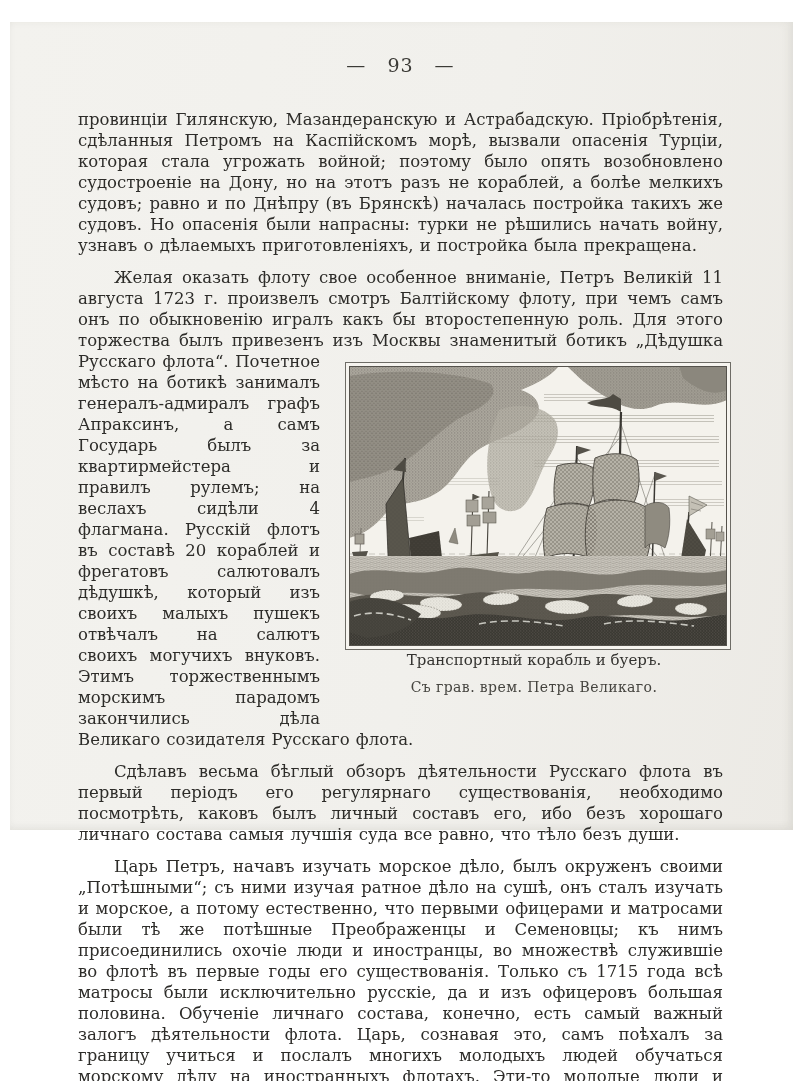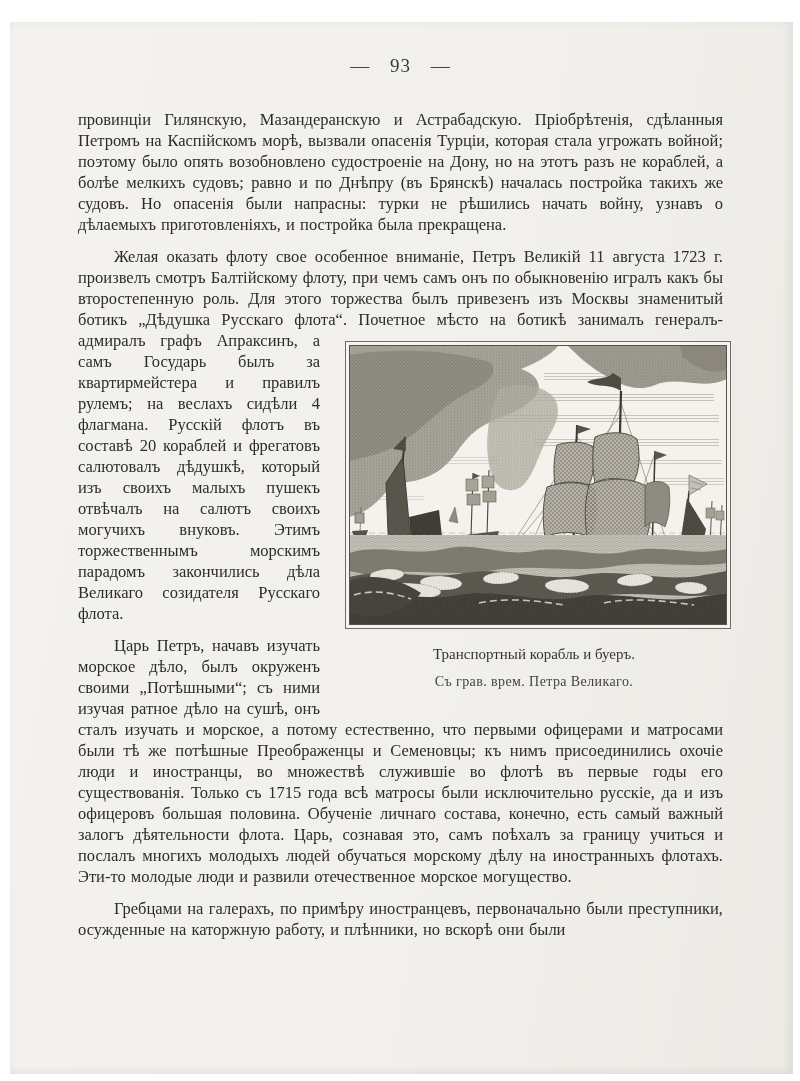--- a/index.html
+++ b/index.html
@@ -5,24 +5,23 @@
   html,body { margin:0; padding:0; }
   body {
     width:800px; height:1081px;
     background:#ffffff;
     position:relative;
     font-family:"DejaVu Serif", serif;
     overflow:hidden;
   }
   .paper {
     position:absolute; left:10px; top:22px;
-    width:783px; height:1052px;
+    width:783px; height:808px;
     background:linear-gradient(100deg,#f3f2ee 0%,#f1f0ec 55%,#eceae5 100%);
     box-shadow: inset -5px 0 8px rgba(60,55,45,0.05), inset 0 -4px 7px rgba(60,55,45,0.04);
-    font-family: Liberation Serif, serif;
   }
   .content {
     position:absolute; left:57px; top:33px;
     width:667px;
     color:#2d2c29;
     font-size:16.5px; line-height:21px;
     text-align:justify;
   }
   .pagenum {
     text-align:center;
@@ -43,21 +42,21 @@
   }
   .plate-frame {
     margin-left:11px;
     width:386px; height:288px;
     box-sizing:border-box;
     border:1px solid #6e6c66;
     padding:3px;
     background:#f6f4ef;
   }
   .plate-frame svg { display:block; }
-  figcaption { margin-top:15px; text-align:center; }
+  figcaption { text-align:center; }
   .cap1 { font-size:15px; color:#343330; }
   .cap2 { font-size:14px; margin-top:6px; color:#45443f; letter-spacing:0.4px; }
 </style>
 </head>
 <body>
 
 <div class="paper">
   <div class="content">
 
     <div class="pagenum">— 93 —</div>
@@ -236,17 +235,18 @@
           <rect x="0.5" y="0.5" width="377" height="279" fill="none" stroke="#55524c" stroke-width="1"></rect>
         </svg>
       </div>
       <figcaption>
         <div class="cap1">Транспортный корабль и буеръ.</div>
         <div class="cap2">Съ грав. врем. Петра Великаго.</div>
       </figcaption>
     </figure>
 
     <p class="indent">Желая оказать флоту свое особенное вниманіе, Петръ Великій 11 августа 1723 г. произвелъ смотръ Балтійскому флоту, при чемъ самъ онъ по обыкновенію игралъ какъ бы второстепенную роль. Для этого торжества былъ привезенъ изъ Москвы знаменитый ботикъ „Дѣдушка Русскаго флота“. Почетное мѣсто на ботикѣ занималъ генералъ-адмиралъ графъ Апраксинъ, а самъ Государь былъ за квартирмейстера и правилъ рулемъ; на веслахъ сидѣли 4 флагмана. Русскій флотъ въ составѣ 20 кораблей и фрегатовъ салютовалъ дѣдушкѣ, который изъ своихъ малыхъ пушекъ отвѣчалъ на салютъ своихъ могучихъ внуковъ. Этимъ торжественнымъ морскимъ парадомъ закончились дѣла Великаго созидателя Русскаго флота.</p>
+    <p class="indent">Сдѣлавъ весьма бѣглый обзоръ дѣятельности Русскаго флота въ первый періодъ его регулярнаго существованія, необходимо посмотрѣть, каковъ былъ личный составъ его, ибо безъ хорошаго личнаго состава самыя лучшія суда все равно, что тѣло безъ души.</p>
     <p class="indent">Царь Петръ, начавъ изучать морское дѣло, былъ окруженъ своими „Потѣшными“; съ ними изучая ратное дѣло на сушѣ, онъ сталъ изучать и морское, а потому естественно, что первыми офицерами и матросами были тѣ же потѣшные Преображенцы и Семеновцы; къ нимъ присоединились охочіе люди и иностранцы, во множествѣ служившіе во флотѣ въ первые годы его существованія. Только съ 1715 года всѣ матросы были исключительно русскіе, да и изъ офицеровъ большая половина. Обученіе личнаго состава, конечно, есть самый важный залогъ дѣятельности флота. Царь, сознавая это, самъ поѣхалъ за границу учиться и послалъ многихъ молодыхъ людей обучаться морскому дѣлу на иностранныхъ флотахъ. Эти-то молодые люди и развили отечественное морское могущество.</p>
     <p class="indent">Гребцами на галерахъ, по примѣру иностранцевъ, первоначально были преступники, осужденные на каторжную работу, и плѣнники, но вскорѣ они были</p>
 
   </div>
 </div>
 
 </body></html>

